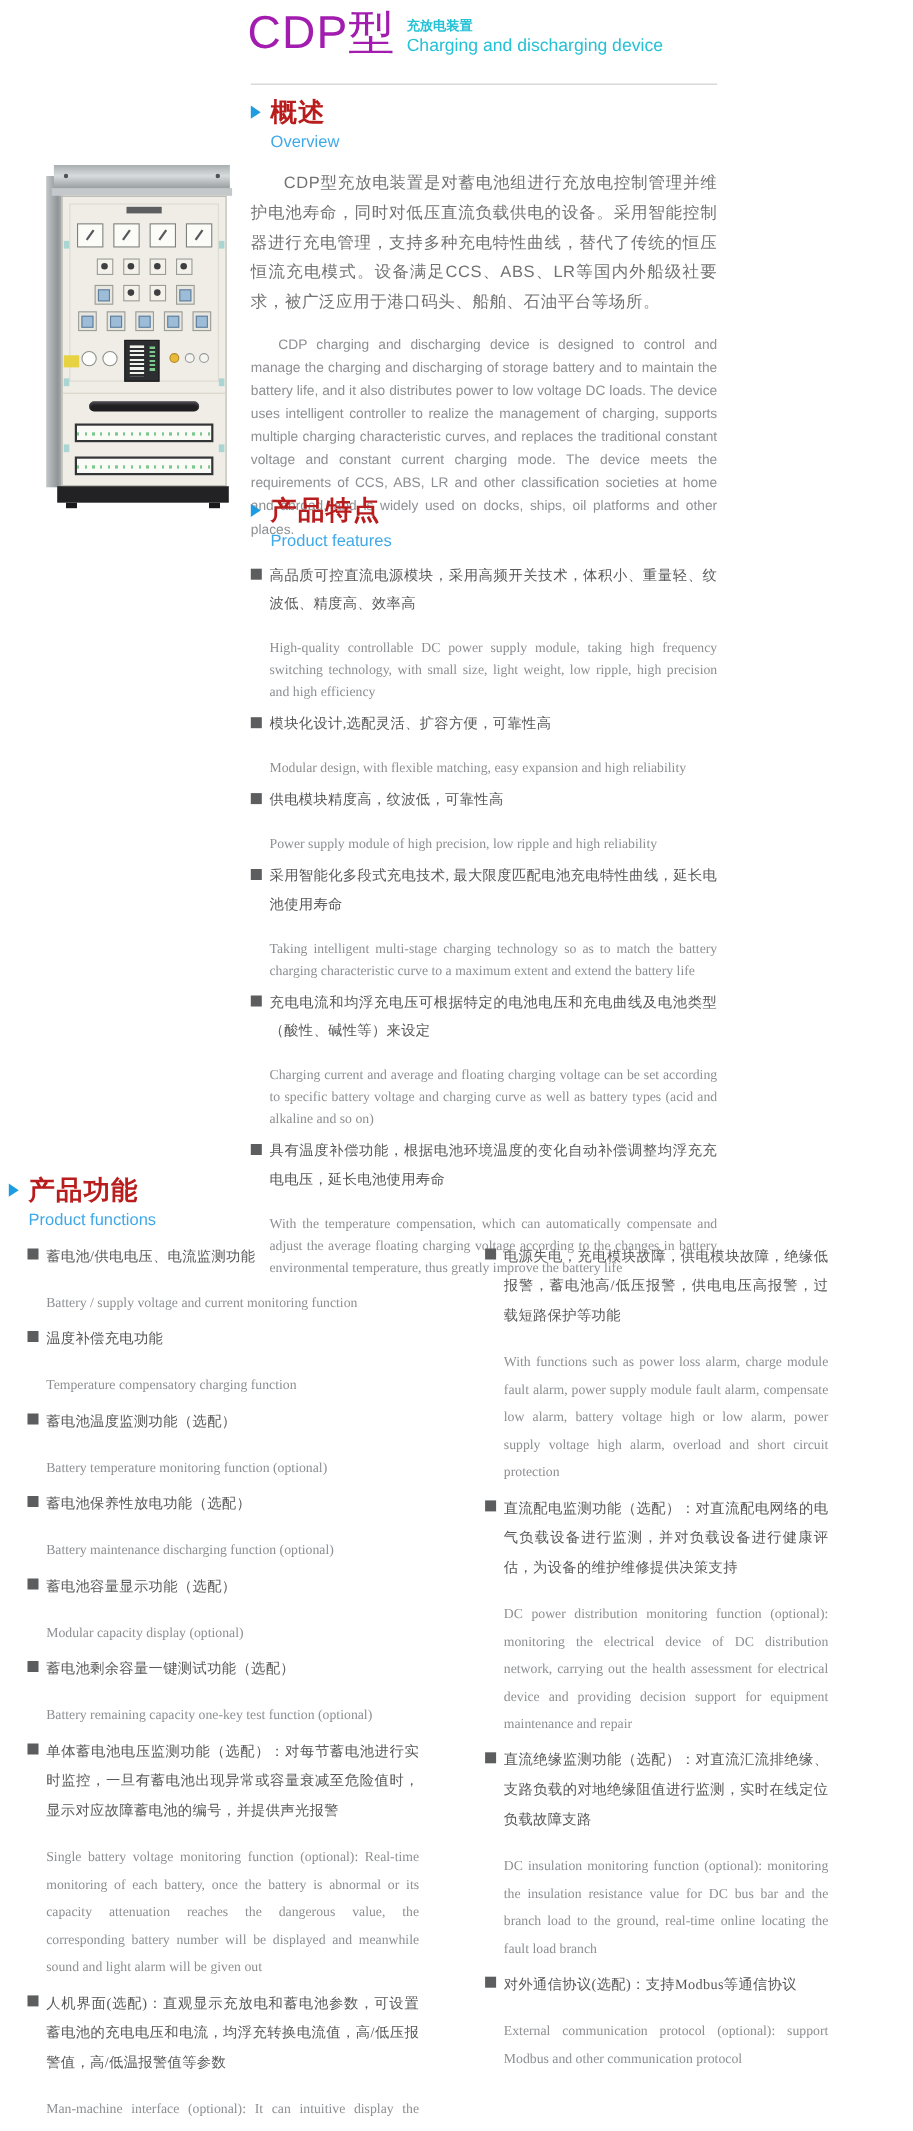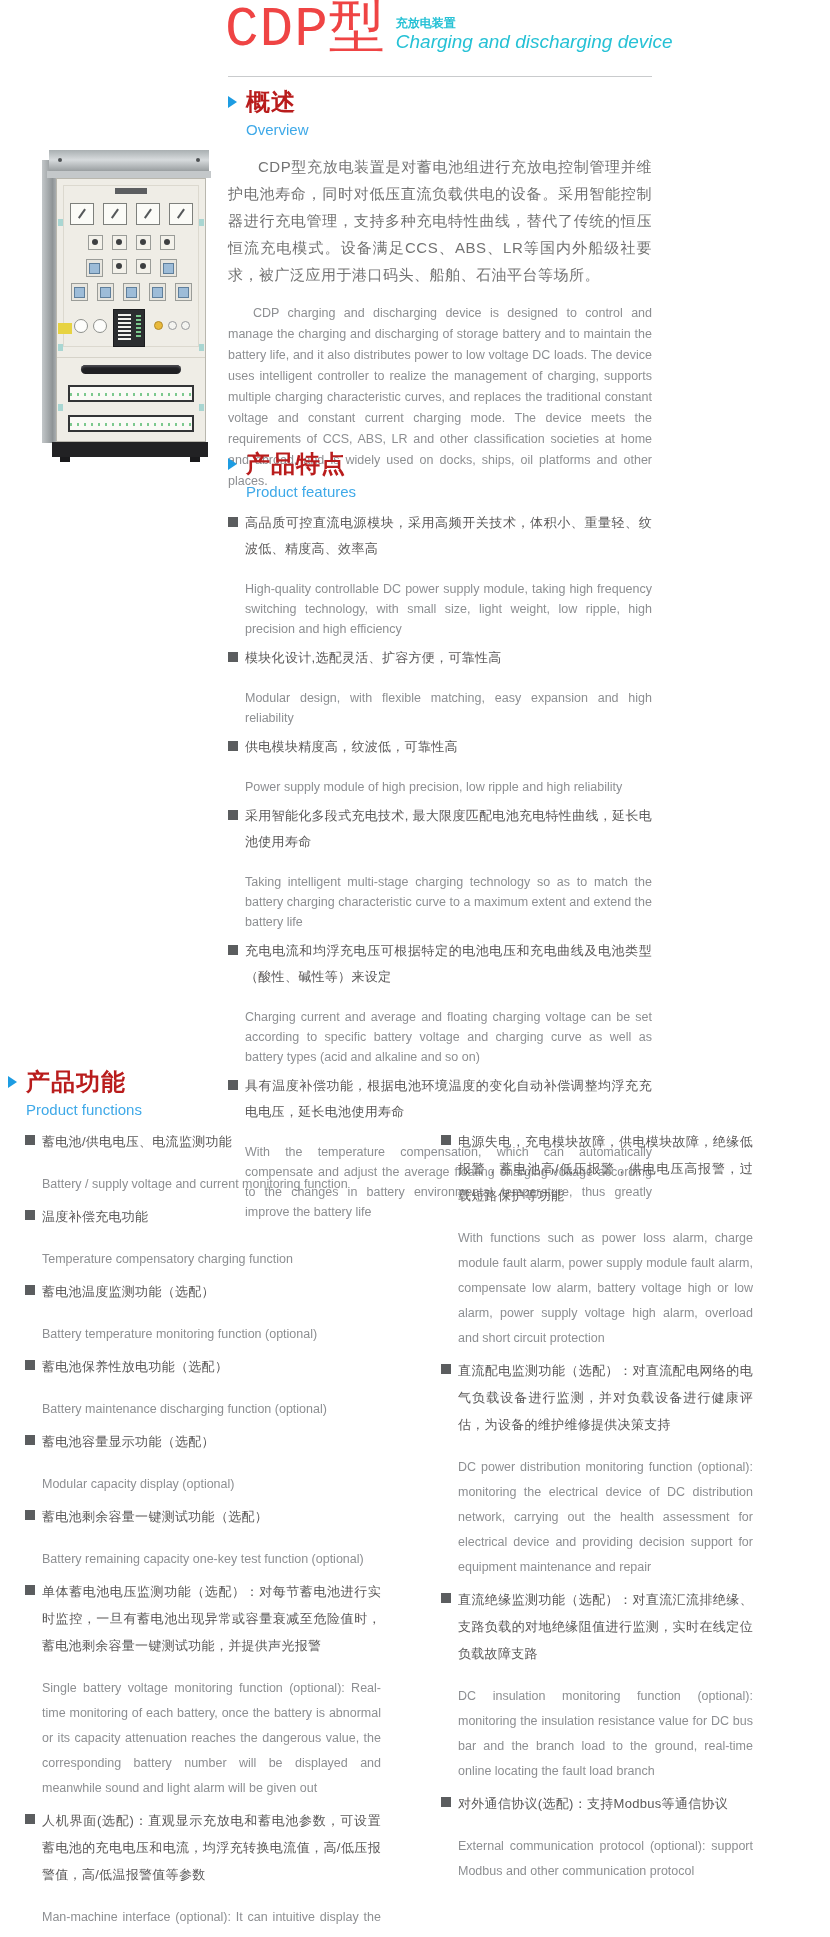--- a/index.html
+++ b/index.html
@@ -3,39 +3,39 @@
 <meta charset="utf-8">
 <style>
   html,body{margin:0;padding:0;}
   body{
     width:830px;height:1937px;position:relative;background:#ffffff;
     font-family:"Liberation Sans","DejaVu Sans",sans-serif;
     -webkit-font-smoothing:antialiased;
   }
   
   .hdr{position:absolute;left:225px;top:8px;display:flex;align-items:flex-end;gap:10px;}
-  .hdr .model{font-size:56px;line-height:44px;color:#ef4444;letter-spacing:1px;font-weight:400;font-family:Liberation Mono, monospace;}
+  .hdr .model{font-size:42px;line-height:44px;color:#a21caf;letter-spacing:1px;font-weight:400;}
   .hdr .sub{padding-bottom:2px;}
   .hdr .sub .cn{font-size:12px;font-weight:bold;color:#25c1d5;line-height:20px;}
-  .hdr .sub .en{font-size:19px;color:#25c1d5;line-height:17px;font-style:italic;}
+  .hdr .sub .en{font-size:16px;color:#25c1d5;line-height:17px;}
   .divider{position:absolute;left:228px;top:76px;width:424px;height:1px;background:#c9cbcd;}
 
   
   .sec-head{display:flex;align-items:center;gap:9px;}
   .tri{width:0;height:0;border-top:6px solid transparent;border-bottom:6px solid transparent;border-left:9px solid #1d9ce2;}
   .h-cn{font-size:24px;color:#b91c1c;font-weight:600;letter-spacing:1px;}
   .h-en{font-size:15px;color:#3fa9e8;margin:3px 0 10px 18px;}
 
   
   .p-cn{font-size:15px;color:#737373;line-height:27px;text-align:justify;text-indent:2em;letter-spacing:0.5px;}
   .p-en{font-size:12.5px;color:#8d8f92;line-height:21px;text-align:justify;text-indent:2em;margin-top:4px;}
 
   
   .blist{list-style:none;margin:0;padding:0;}
-  .blist li{position:relative;padding-left:17px;margin-bottom:6px;}
+  .blist li{position:relative;padding-left:17px;margin-bottom:6px;font-family:Liberation Serif, serif;}
   .blist li .sq{position:absolute;left:0;top:7px;width:10px;height:10px;background:#5b5d5f;}
   .blist .cn{font-size:13px;color:#5a5858;line-height:26px;text-align:justify;letter-spacing:0.3px;}
   .blist .en{font-size:12.5px;color:#8d8f92;line-height:20px;text-align:justify;margin-top:17px;}
 
   
   .sec-overview{position:absolute;left:228px;top:86px;width:424px;}
   .sec-features{position:absolute;left:228px;top:448px;width:424px;}
   .sec-functions{position:absolute;left:8px;top:1066px;width:770px;}
   .sec-functions .cols{position:relative;margin-top:6px;}
   .col-left{position:absolute;left:17px;top:0;width:356px;}
@@ -259,21 +259,21 @@
         </li>
 
         <li>
           <span class="sq"></span>
           <div class="cn">蓄电池剩余容量一键测试功能（选配）</div>
           <div class="en">Battery remaining capacity one-key test function (optional)</div>
         </li>
 
         <li>
           <span class="sq"></span>
-          <div class="cn">单体蓄电池电压监测功能（选配）：对每节蓄电池进行实时监控，一旦有蓄电池出现异常或容量衰减至危险值时，蓄电池剩余容量一键测试功能，并提供声光报警</div>
+          <div class="cn">单体蓄电池电压监测功能（选配）：对每节蓄电池进行实时监控，一旦有蓄电池出现异常或容量衰减至危险值时，显示对应故障蓄电池的编号，并提供声光报警</div>
           <div class="en">Single battery voltage monitoring function (optional): Real-time monitoring of each battery, once the battery is abnormal or its capacity attenuation reaches the dangerous value, the corresponding battery number will be displayed and meanwhile sound and light alarm will be given out</div>
         </li>
 
         <li>
           <span class="sq"></span>
           <div class="cn">人机界面(选配)：直观显示充放电和蓄电池参数，可设置蓄电池的充电电压和电流，均浮充转换电流值，高/低压报警值，高/低温报警值等参数</div>
           <div class="en">Man-machine interface (optional): It can intuitive display the parameters of charging and discharging period and the battery, you can set the battery charging voltage and current, average and floating charging conversion current value, high or low pressure alarm value, high or low temperature alarm and other parameters</div>
         </li>
       </ul>
     <ul class="blist fn col-right">

